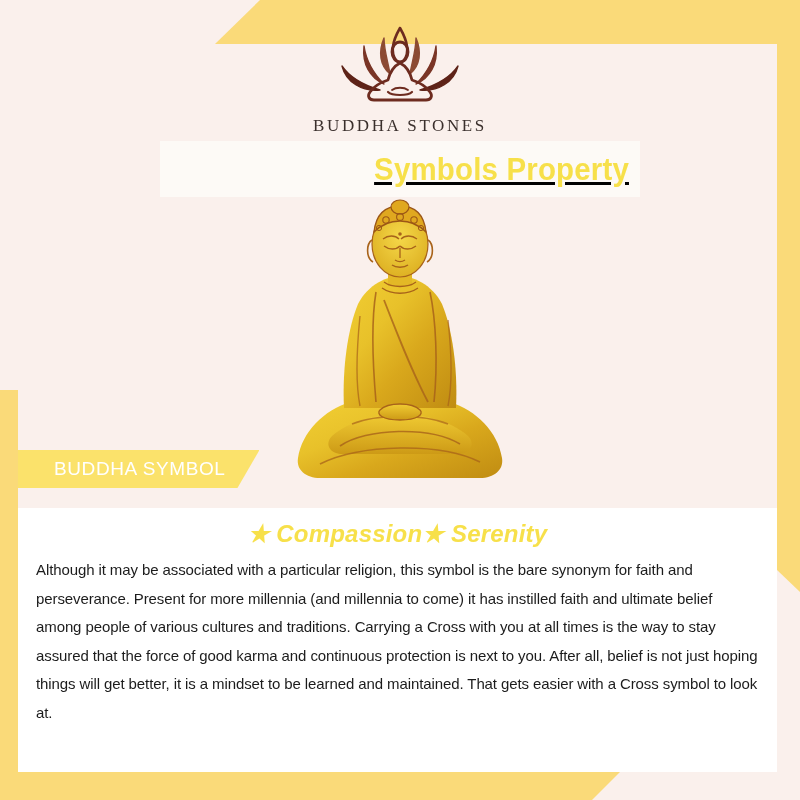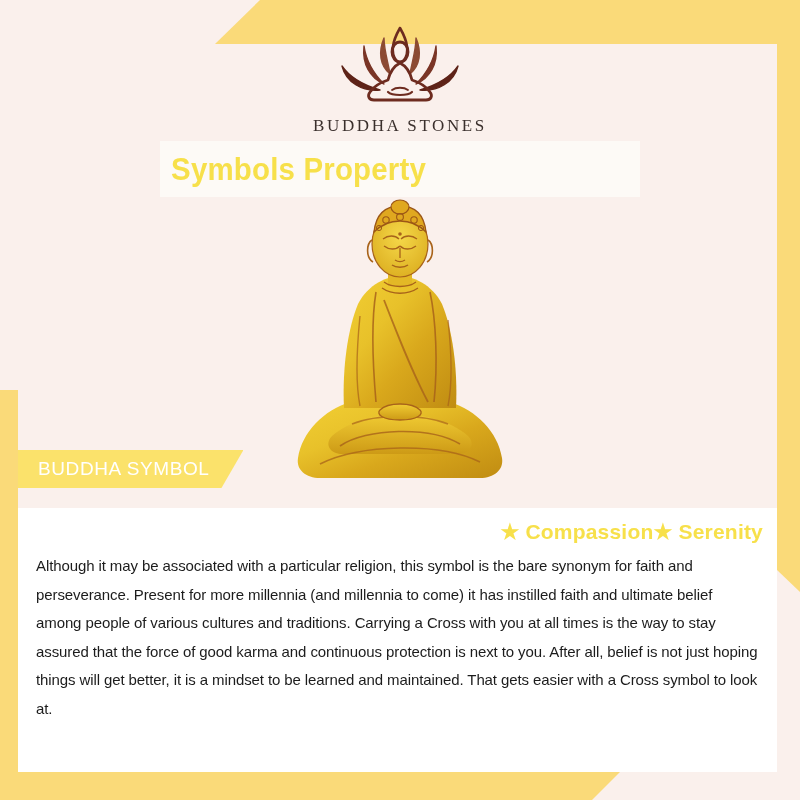--- a/index.html
+++ b/index.html
@@ -95,21 +95,22 @@
   
   .title-band {
     position: absolute;
     top: 141px;
     left: 160px;
     width: 480px;
     height: 56px;
     background: #fdfaf6;
     display: flex;
     align-items: center;
-    justify-content: flex-start;
+    justify-content: flex-end;
+    text-decoration: underline;
   }
   .title-text {
     font-size: 32px;
     font-weight: bold;
     color: #f7e04a;
     letter-spacing: 0.2px;
     font-family: "Liberation Sans Narrow", "Liberation Sans", sans-serif;
     transform: scaleX(0.92);
   }
 
@@ -129,21 +130,21 @@
     height: 300px;
     display: block;
   }
 
   
   .badge {
     position: absolute;
     top: 450px;
     left: 18px;
     height: 38px;
-    padding: 0 34px 0 20px;
+    padding: 0 34px 0 36px;
     background: #fbe26b;
     display: flex;
     align-items: center;
     clip-path: polygon(0 0, 100% 0, calc(100% - 22px) 100%, 0 100%);
   }
   .badge-text {
     color: #ffffff;
     font-size: 19px;
     letter-spacing: 0.6px;
     font-weight: 400;
@@ -154,27 +155,28 @@
     position: absolute;
     top: 508px;
     left: 18px;
     width: 759px;
     height: 264px;
     background: #ffffff;
     box-sizing: border-box;
     padding: 10px 14px 0 14px;
   }
   .subtitle {
-    text-align: right;
+    text-align: center;
     color: #f7e04a;
-    font-size: 21px;
+    font-size: 24px;
     font-weight: bold;
     letter-spacing: 0.2px;
     margin: 2px 0 8px 0;
     font-family: "Liberation Sans Narrow", "Liberation Sans", sans-serif;
+    font-style: italic;
   }
   .body-copy {
     font-size: 15px;
     line-height: 28.5px;
     color: #1c1c1c;
     font-family: "Liberation Sans Narrow", "Liberation Sans", sans-serif;
     letter-spacing: -0.1px;
     margin: 0;
     padding: 0 4px;
     text-align: left;

